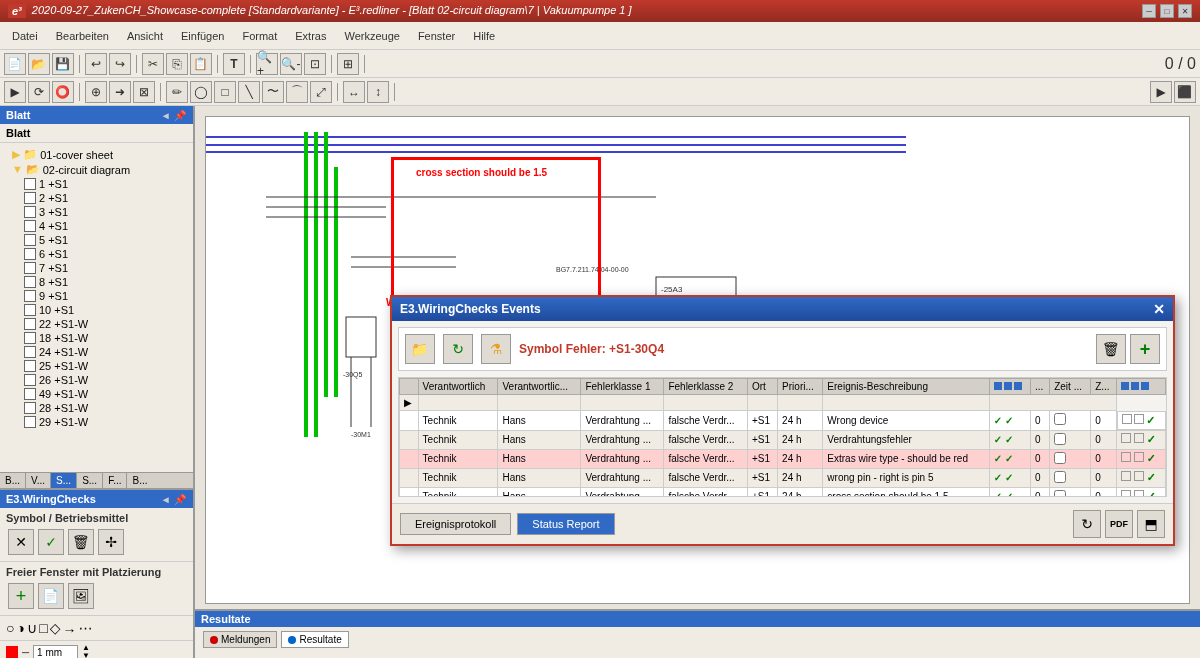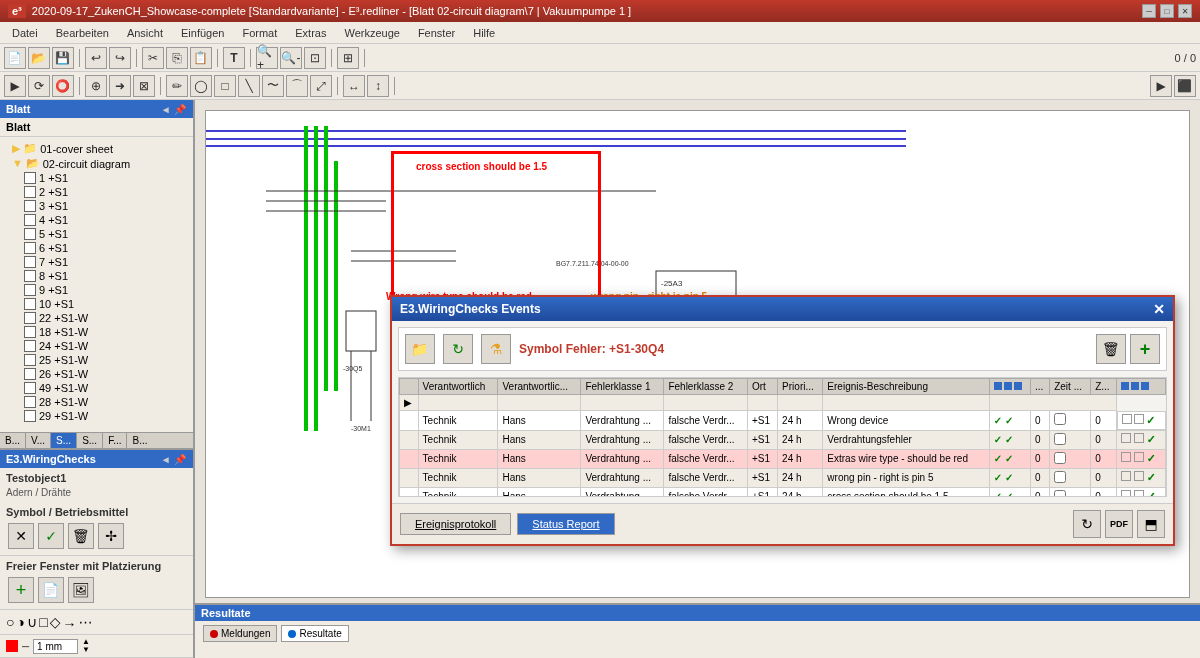--- a/index.html
+++ b/index.html
@@ -9,28 +9,28 @@
     .title-bar {
       background: linear-gradient(to bottom, #c0392b, #922b21);
       color: white;
       height: 22px;
       display: flex;
       align-items: center;
       padding: 0 8px;
       font-size: 11px;
       justify-content: space-between;
     }
-    .title-bar-left { display: flex; align-items: center; gap: 6px; }
+    .title-bar-left { display: flex; align-items: flex-start; gap: 6px; font-style: italic; }
     .title-bar-controls { display: flex; gap: 4px; }
     .title-bar-btn { width: 14px; height: 14px; background: #ccc; border: 1px solid #999; font-size: 8px; display: flex; align-items: center; justify-content: center; cursor: pointer; color: #333; }
 
     
     .menu-bar {
       background: #f0ece4;
-      height: 22px;
+      height: 28px;
       display: flex;
       align-items: center;
       padding: 0 4px;
       border-bottom: 1px solid #ccc;
       gap: 2px;
     }
     .menu-item {
       padding: 2px 8px;
       font-size: 11px;
       cursor: pointer;
@@ -266,21 +266,20 @@
       border-top: 1px solid #ccc;
       background: #f0ece4;
     }
     .modal-footer-left { display: flex; gap: 6px; }
     .modal-footer-btn {
       padding: 4px 14px;
       background: #e0dcd4;
       border: 1px solid #999;
       cursor: pointer;
       font-size: 11px;
-      text-decoration: underline;
     }
     .modal-footer-btn.active { background: #316ac5; color: white; }
     .modal-footer-right { display: flex; gap: 4px; }
     .modal-footer-icon-btn {
       width: 28px; height: 28px;
       background: #e0dcd4;
       border: 1px solid #999;
       display: flex; align-items: center; justify-content: center;
       cursor: pointer; font-size: 14px;
     }
@@ -292,21 +291,21 @@
       border: 1px solid #ccc;
       margin-bottom: 0;
     }
   </style>
 </head>
 <body>
 
 <div class="title-bar">
   <div class="title-bar-left">
     <span style="background:#c0392b;color:white;padding:1px 4px;font-weight:bold;font-size:11px;">e³</span>
-    <span>2020-09-17_ZukenCH_Showcase-complete [Standardvariante] - E³.redliner - [Blatt 02-circuit diagram\7 | Vakuumpumpe 1 ]</span>
+    <span>2020-09-27_ZukenCH_Showcase-complete [Standardvariante] - E³.redliner - [Blatt 02-circuit diagram\7 | Vakuumpumpe 1 ]</span>
   </div>
   <div class="title-bar-controls">
     <div class="title-bar-btn">─</div>
     <div class="title-bar-btn">□</div>
     <div class="title-bar-btn">✕</div>
   </div>
 </div>
 
 <div class="menu-bar">
   <span class="menu-item">Datei</span>
@@ -334,21 +333,21 @@
   <div class="toolbar-sep"></div>
   <div class="toolbar-btn" style="font-weight:bold;">T</div>
   <div class="toolbar-sep"></div>
   <div class="toolbar-btn">🔍+</div>
   <div class="toolbar-btn">🔍-</div>
   <div class="toolbar-btn">⊡</div>
   <div class="toolbar-sep"></div>
   <div class="toolbar-btn">⊞</div>
   <div class="toolbar-sep"></div>
   <div style="flex:1"></div>
-  <span style="font-size:11px;color:#333;">0 / 0</span>
+  <span style="font-size:16px;color:#333;">0 / 0</span>
 </div>
 
 <div class="toolbar2">
   <div class="toolbar-btn">▶</div>
   <div class="toolbar-btn">⟳</div>
   <div class="toolbar-btn">⭕</div>
   <div class="toolbar-sep"></div>
   <div class="toolbar-btn">⊕</div>
   <div class="toolbar-btn">➜</div>
   <div class="toolbar-btn">⊠</div>
@@ -495,24 +494,20 @@
       <div style="padding:2px 5px;font-size:10px;cursor:pointer;">B...</div>
     </div>
 
     <div class="left-panel-bottom">
       <div class="sidebar-header">
         <span>E3.WiringChecks</span>
         <div class="sidebar-header-icons">
           <span>◄</span>
           <span>📌</span>
         </div>
-      </div>
-      <div class="wiring-panel">
-        <div class="left-section-title">Testobject1</div>
-        <div class="left-section-sub">Adern / Drähte</div>
       </div>
 
       <div class="left-section">
         <div class="left-section-title">Symbol / Betriebsmittel</div>
         <div style="display:flex;flex-wrap:wrap;">
           <div class="action-btn">✕</div>
           <div class="action-btn" style="color:green;">✓</div>
           <div class="action-btn">🗑</div>
           <div class="action-btn">✢</div>
         </div>

